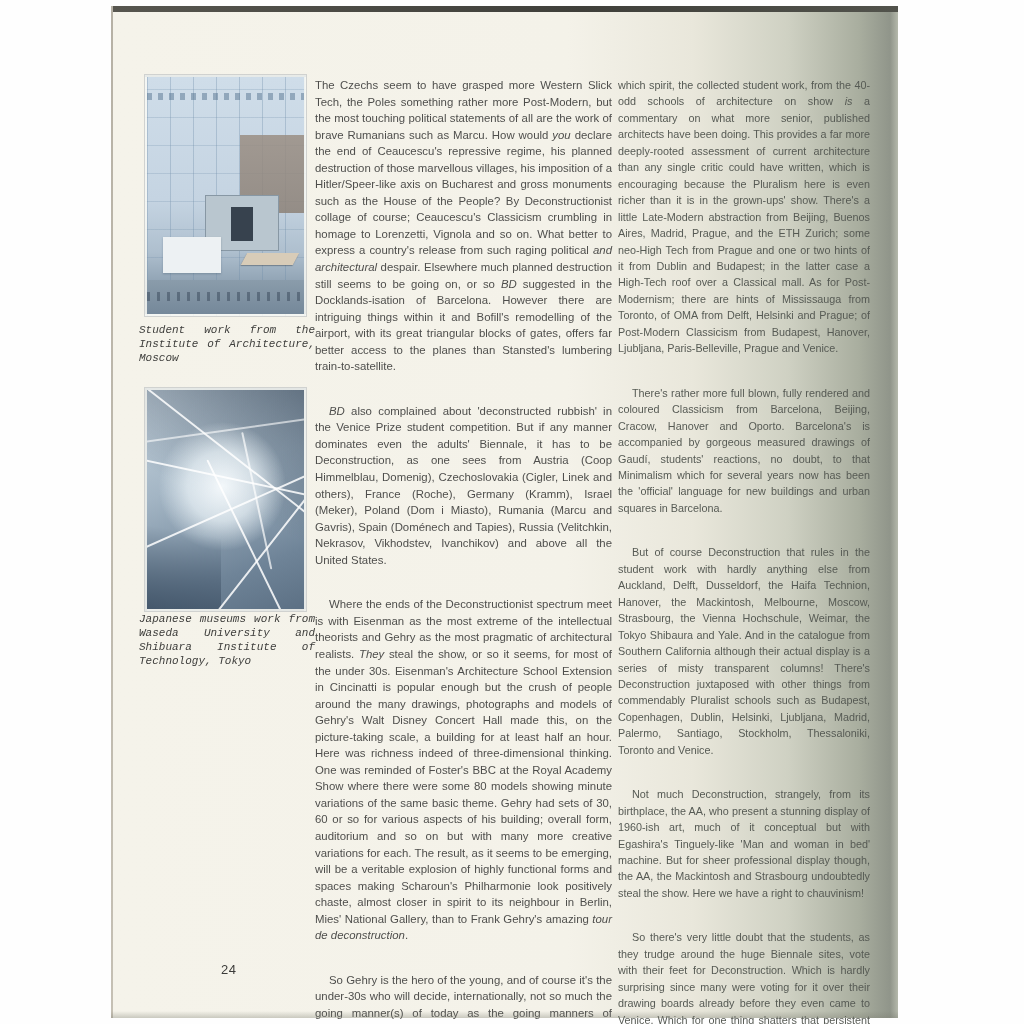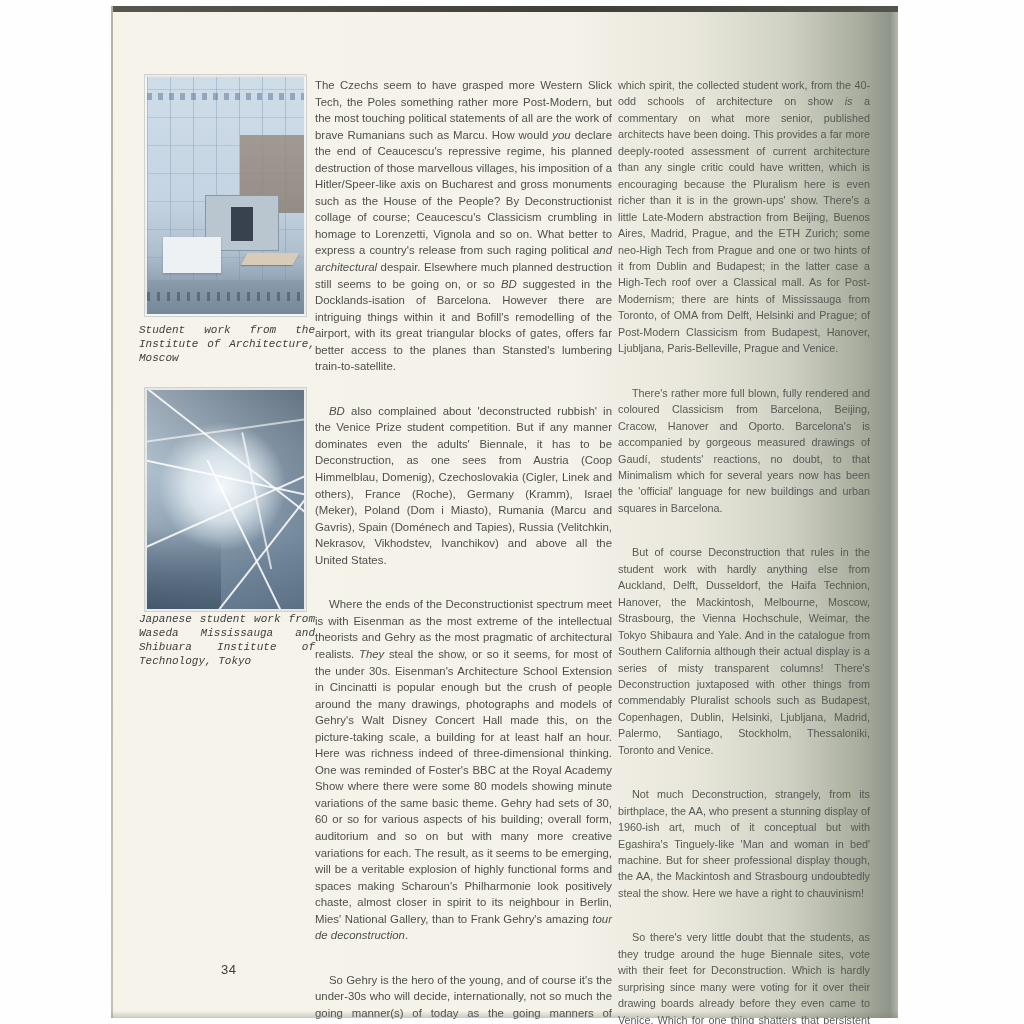--- a/index.html
+++ b/index.html
@@ -112,35 +112,35 @@
       <div class="p2-darklow"></div>
       <div class="glass-line gl1"></div>
       <div class="glass-line gl2"></div>
       <div class="glass-line gl3"></div>
       <div class="glass-line gl4"></div>
       <div class="glass-line gl5"></div>
       <div class="glass-line gl6"></div>
       <div class="glass-line gl7"></div>
     </div>
   </div>
-  <div class="caption" style="top:606px;">Japanese student work from Waseda Mississauga and Shibuara Institute of Technology, Tokyo</div>
+  <div class="caption" style="top:606px;">Japanese museums work from Waseda University and Shibuara Institute of Technology, Tokyo</div>
 
   <div class="column col-left">
       <p>The Czechs seem to have grasped more Western Slick Tech, the Poles something rather more Post-Modern, but the most touching political statements of all are the work of brave Rumanians such as Marcu. How would <i>you</i> declare the end of Ceaucescu's repressive regime, his planned destruction of those marvellous villages, his imposition of a Hitler/Speer-like axis on Bucharest and gross monuments such as the House of the People? By Deconstructionist collage of course; Ceaucescu's Classicism crumbling in homage to Lorenzetti, Vignola and so on. What better to express a country's release from such raging political <i>and architectural</i> despair. Elsewhere much planned destruction still seems to be going on, or so <i>BD</i> suggested in the Docklands-isation of Barcelona. However there are intriguing things within it and Bofill's remodelling of the airport, with its great triangular blocks of gates, offers far better access to the planes than Stansted's lumbering train-to-satellite.</p>
       <p><i>BD</i> also complained about 'deconstructed rubbish' in the Venice Prize student competition. But if any manner dominates even the adults' Biennale, it has to be Deconstruction, as one sees from Austria (Coop Himmelblau, Domenig), Czechoslovakia (Cigler, Linek and others), France (Roche), Germany (Kramm), Israel (Meker), Poland (Dom i Miasto), Rumania (Marcu and Gavris), Spain (Doménech and Tapies), Russia (Velitchkin, Nekrasov, Vikhodstev, Ivanchikov) and above all the United States.</p>
       <p>Where the ends of the Deconstructionist spectrum meet is with Eisenman as the most extreme of the intellectual theorists and Gehry as the most pragmatic of architectural realists. <i>They</i> steal the show, or so it seems, for most of the under 30s. Eisenman's Architecture School Extension in Cincinatti is popular enough but the crush of people around the many drawings, photographs and models of Gehry's Walt Disney Concert Hall made this, on the picture-taking scale, a building for at least half an hour. Here was richness indeed of three-dimensional thinking. One was reminded of Foster's BBC at the Royal Academy Show where there were some 80 models showing minute variations of the same basic theme. Gehry had sets of 30, 60 or so for various aspects of his building; overall form, auditorium and so on but with many more creative variations for each. The result, as it seems to be emerging, will be a veritable explosion of highly functional forms and spaces making Scharoun's Philharmonie look positively chaste, almost closer in spirit to its neighbour in Berlin, Mies' National Gallery, than to Frank Gehry's amazing <i>tour de deconstruction</i>.</p>
       <p>So Gehry is the hero of the young, and of course it's the under-30s who will decide, internationally, not so much the going manner(s) of today as the going manners of tomorrow. It is they, rather than the national selectors, the international juries, the jet-set, critics with their various axes to grind, who'll ensure which directions architecture will take. Just as they do in dress, Pop music and so on.</p>
     </div>
 
   <div class="column col-right">
       <p>which spirit, the collected student work, from the 40-odd schools of architecture on show <i>is</i> a commentary on what more senior, published architects have been doing. This provides a far more deeply-rooted assessment of current architecture than any single critic could have written, which is encouraging because the Pluralism here is even richer than it is in the grown-ups' show. There's a little Late-Modern abstraction from Beijing, Buenos Aires, Madrid, Prague, and the ETH Zurich; some neo-High Tech from Prague and one or two hints of it from Dublin and Budapest; in the latter case a High-Tech roof over a Classical mall. As for Post-Modernism; there are hints of Mississauga from Toronto, of OMA from Delft, Helsinki and Prague; of Post-Modern Classicism from Budapest, Hanover, Ljubljana, Paris-Belleville, Prague and Venice.</p>
       <p>There's rather more full blown, fully rendered and coloured Classicism from Barcelona, Beijing, Cracow, Hanover and Oporto. Barcelona's is accompanied by gorgeous measured drawings of Gaudí, students' reactions, no doubt, to that Minimalism which for several years now has been the 'official' language for new buildings and urban squares in Barcelona.</p>
       <p>But of course Deconstruction that rules in the student work with hardly anything else from Auckland, Delft, Dusseldorf, the Haifa Technion, Hanover, the Mackintosh, Melbourne, Moscow, Strasbourg, the Vienna Hochschule, Weimar, the Tokyo Shibaura and Yale. And in the catalogue from Southern California although their actual display is a series of misty transparent columns! There's Deconstruction juxtaposed with other things from commendably Pluralist schools such as Budapest, Copenhagen, Dublin, Helsinki, Ljubljana, Madrid, Palermo, Santiago, Stockholm, Thessaloniki, Toronto and Venice.</p>
       <p>Not much Deconstruction, strangely, from its birthplace, the AA, who present a stunning display of 1960-ish art, much of it conceptual but with Egashira's Tinguely-like 'Man and woman in bed' machine. But for sheer professional display though, the AA, the Mackintosh and Strasbourg undoubtedly steal the show. Here we have a right to chauvinism!</p>
       <p>So there's very little doubt that the students, as they trudge around the huge Biennale sites, vote with their feet for Deconstruction. Which is hardly surprising since many were voting for it over their drawing boards already before they even came to Venice. Which for one thing shatters that persistent myth that students don't like drawing anymore. On the contrary they exult in drawing whether their subject matter be a single, exquisite, Ionic capital (Oporto) or a whole Deconstructed city (Vienna Hochschule).</p>
       <p>But why this student mall for Deconstruction?</p>
       <p>Well clearly it symbolises something; an ending of some kind. So what is it that is Deconstructed? Civilisation as we know it? Hardly, since most Deconstruction built so far has consisted of monuments to highly civilised values: Tschumi's Park, a  office by Coop Himmelblau, museums by Eisenman and Gehry, night clubs by Coates and Hadid. Night clubs? Civilised? Well, yes; even gilded youth need their occasional relaxation! As for the Deconstructed briefs of Eisenman, Tschumi and Libeskind, they don't exactly threaten civilised values</p>
     </div>
 
-  <div class="page-number">34</div>
+  <div class="page-number">24</div>
 
   <div class="page-bottom-edge"></div>
 </div>
 
 </body></html>

